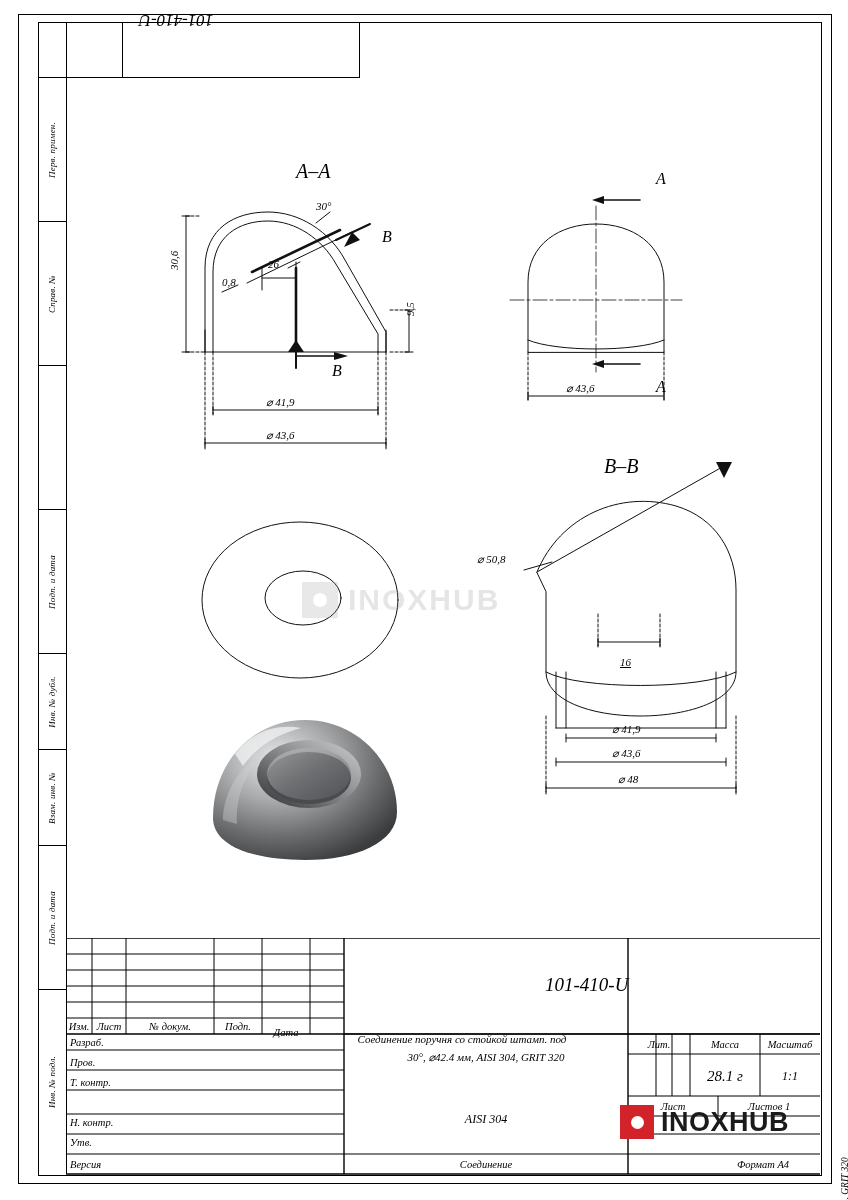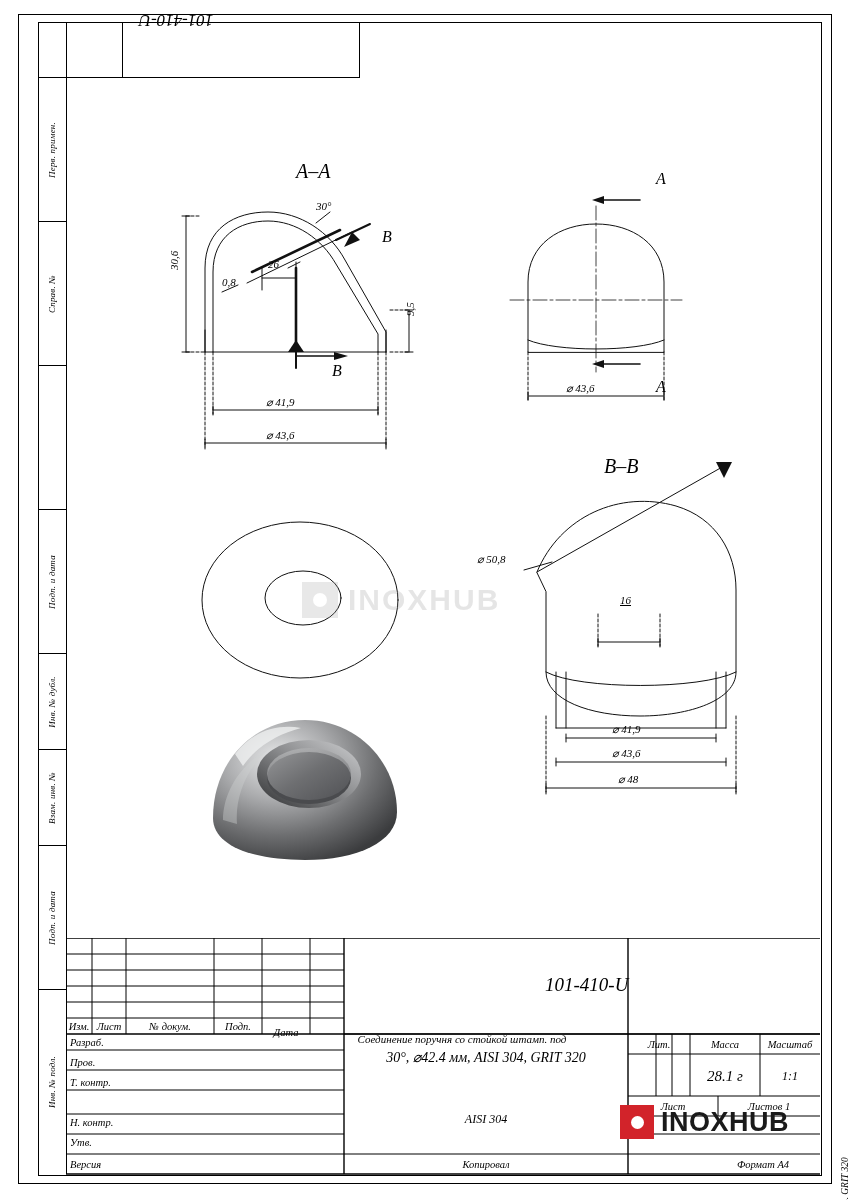--- a/index.html
+++ b/index.html
@@ -405,21 +405,21 @@
 
   <div class="dimtxt" style="left:316px;top:200px;">30°</div>
   <div class="dimtxt" style="left:268px;top:258px;">26</div>
   <div class="dimtxt" style="left:222px;top:276px;">0,8</div>
   <div class="dimtxt" style="left:168px;top:270px;transform:rotate(-90deg);transform-origin:left top;">30,6</div>
   <div class="dimtxt" style="left:404px;top:316px;transform:rotate(-90deg);transform-origin:left top;">9,5</div>
   <div class="dimtxt" style="left:266px;top:396px;">⌀ 41,9</div>
   <div class="dimtxt" style="left:266px;top:429px;">⌀ 43,6</div>
   <div class="dimtxt" style="left:566px;top:382px;">⌀ 43,6</div>
   <div class="dimtxt" style="left:477px;top:553px;">⌀ 50,8</div>
-  <div class="dimtxt" style="left:620px;top:594px;text-decoration:underline;">16</div>
+  <div class="dimtxt" style="left:620px;top:656px;text-decoration:underline;">16</div>
   <div class="dimtxt" style="left:612px;top:723px;">⌀ 41,9</div>
   <div class="dimtxt" style="left:612px;top:747px;">⌀ 43,6</div>
   <div class="dimtxt" style="left:618px;top:773px;font-style:italic;">⌀ 48</div>
 
   <svg width="848" height="260" style="position:absolute;left:0;top:938px;">
     <g stroke="#000" fill="none" stroke-width="1">
 
       <line x1="66" y1="0" x2="820" y2="0" stroke-width="1.4"></line>
       <line x1="66" y1="96" x2="820" y2="96" stroke-width="1.4"></line>
       <line x1="66" y1="236" x2="820" y2="236" stroke-width="1.4"></line>
@@ -470,32 +470,32 @@
 
     <div class="cell" style="left:0px;top:96px;width:26px;height:16px;"></div>
     <div class="cell" style="left:0px;top:96px;width:90px;height:16px;">Разраб.</div>
     <div class="cell" style="left:0px;top:116px;width:90px;height:16px;">Пров.</div>
     <div class="cell" style="left:0px;top:136px;width:90px;height:16px;">Т. контр.</div>
     <div class="cell" style="left:0px;top:176px;width:90px;height:16px;">Н. контр.</div>
     <div class="cell" style="left:0px;top:196px;width:90px;height:16px;">Утв.</div>
     <div class="cell" style="left:0px;top:216px;width:90px;height:20px;">Версия</div>
 
     <div class="cell ctr" style="left:278px;top:90px;width:236px;height:22px;font-size:11px;">Соединение поручня со стойкой штамп. под</div>
-    <div class="cell ctr" style="left:278px;top:108px;width:284px;height:22px;font-size:14px;">30°, ⌀42.4 мм, AISI 304, GRIT 320</div>
+    <div class="cell ctr" style="left:278px;top:108px;width:284px;height:22px;font-size:11px;">30°, ⌀42.4 мм, AISI 304, GRIT 320</div>
     <div class="cell ctr" style="left:278px;top:170px;width:284px;height:22px;font-size:12px;">AISI 304</div>
 
     <div class="cell ctr" style="left:562px;top:96px;width:62px;height:20px;">Лит.</div>
     <div class="cell ctr" style="left:624px;top:96px;width:70px;height:20px;">Масса</div>
     <div class="cell ctr" style="left:694px;top:96px;width:60px;height:20px;">Масштаб</div>
     <div class="cell ctr" style="left:624px;top:126px;width:70px;height:24px;font-size:15px;">28.1 г</div>
     <div class="cell ctr" style="left:694px;top:126px;width:60px;height:24px;font-size:12px;">1:1</div>
     <div class="cell ctr" style="left:562px;top:158px;width:90px;height:20px;">Лист</div>
     <div class="cell ctr" style="left:652px;top:158px;width:102px;height:20px;">Листов 1</div>
 
-    <div class="cell ctr" style="left:278px;top:216px;width:284px;height:20px;">Копировал</div>
+    <div class="cell ctr" style="left:278px;top:216px;width:284px;height:20px;">Соединение</div>
     <div class="cell ctr" style="left:640px;top:216px;width:114px;height:20px;">Формат A4</div>
   </div>
 
   <div class="bignum" style="left:545px;top:974px;">101-410-U</div>
 
   <div class="logo">
     <div class="logo-mark">
         <div class="dot"></div>
       </div>
     <div class="logo-text">INOXHUB</div>

